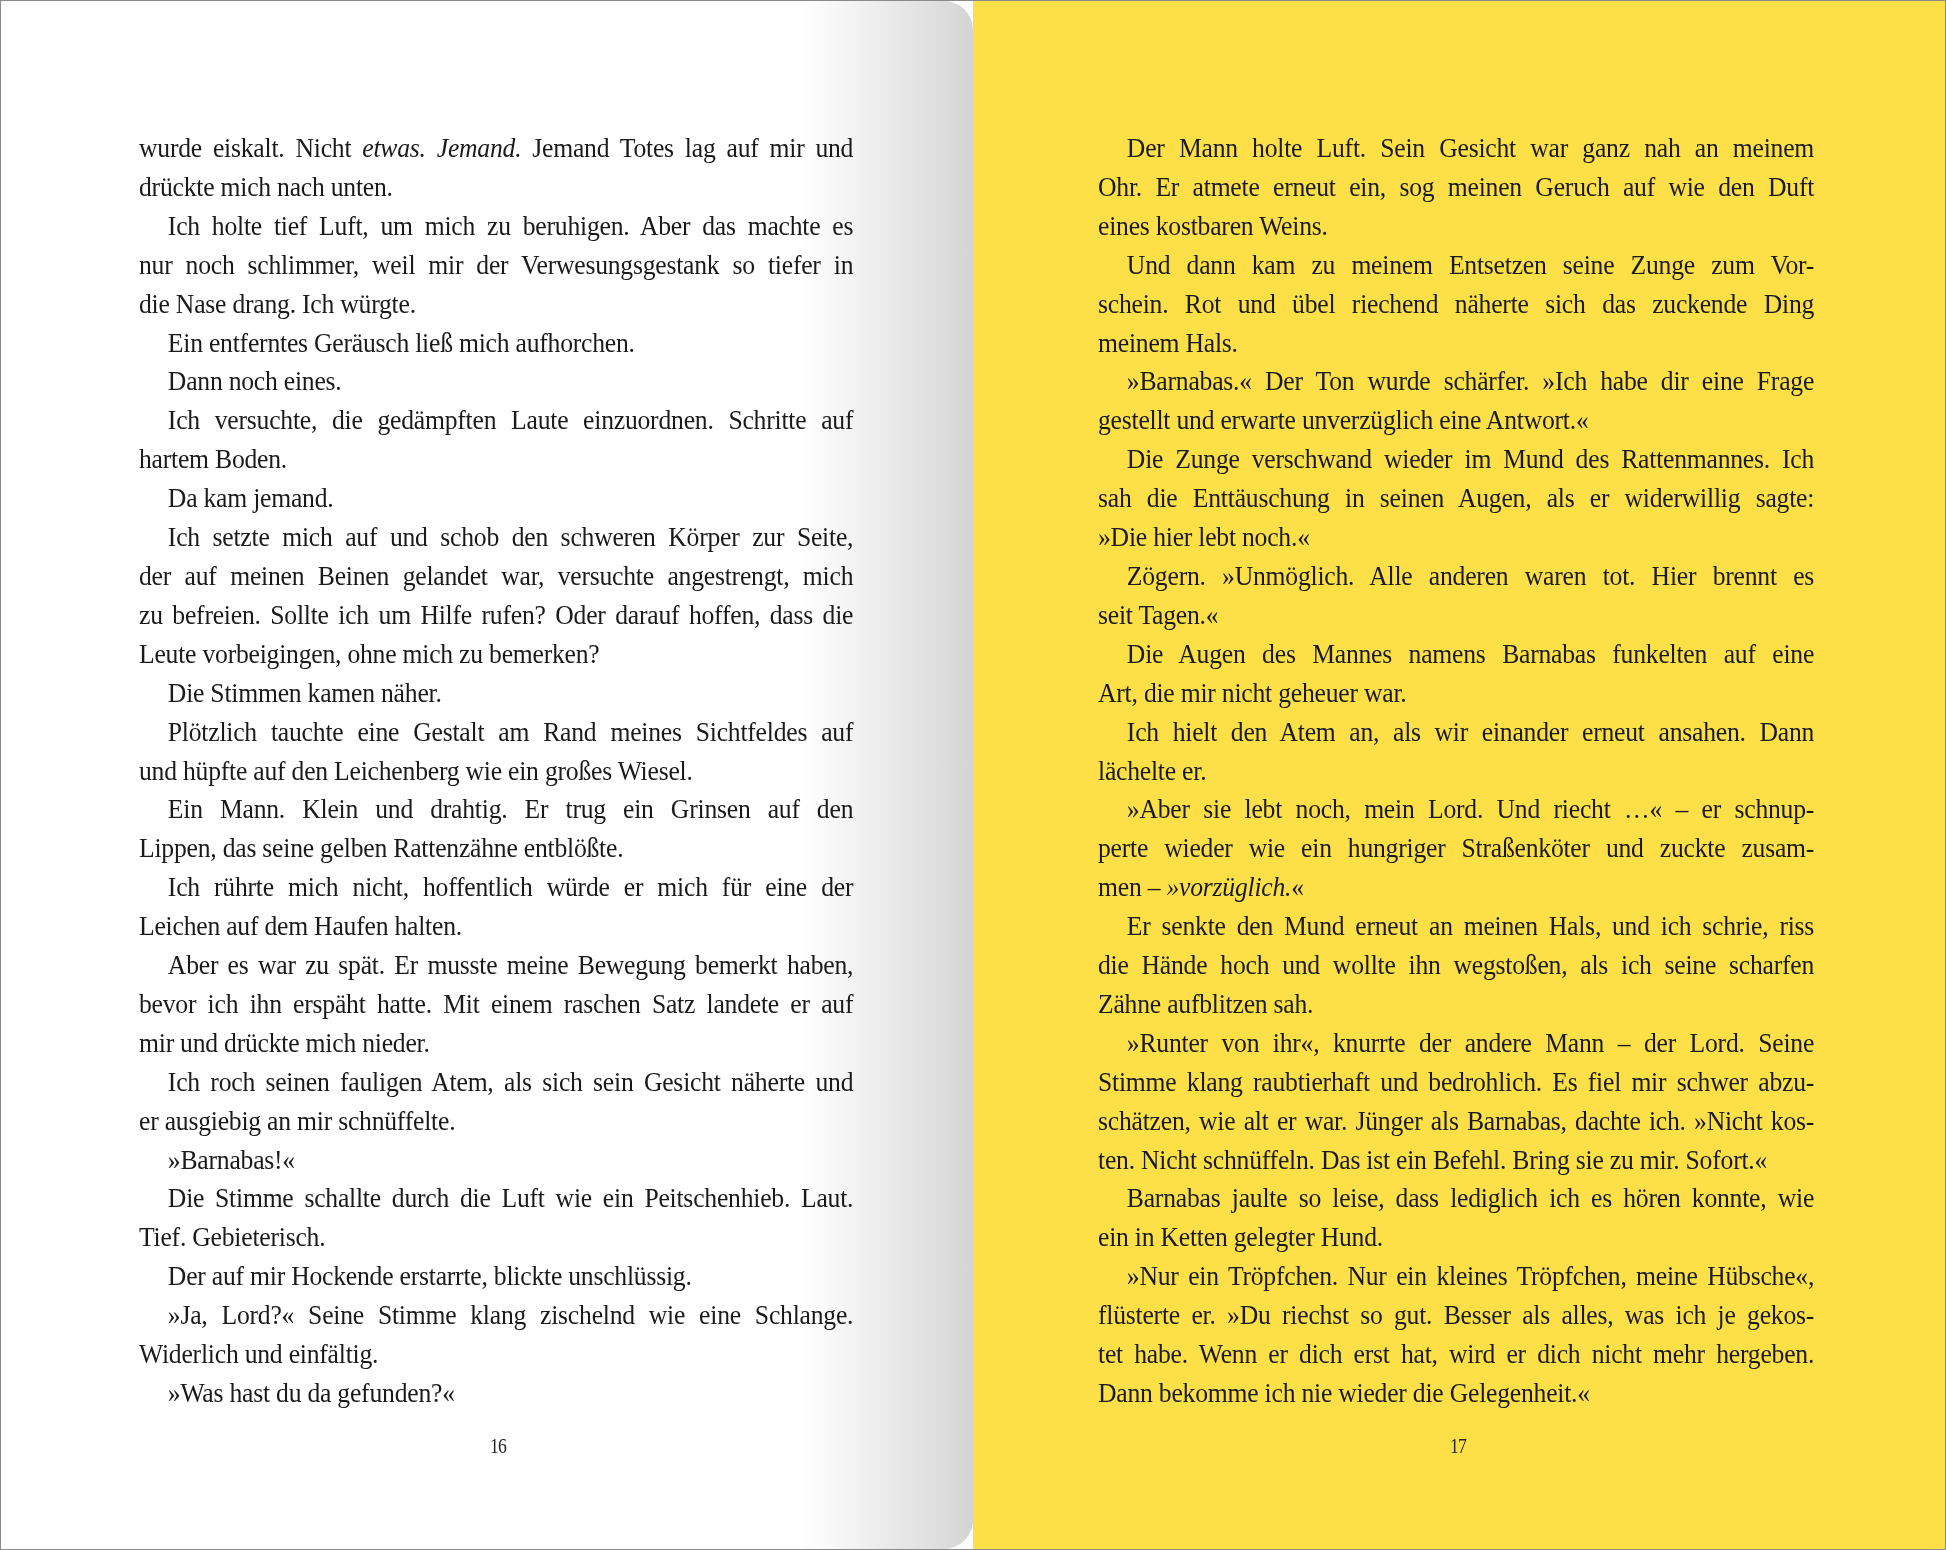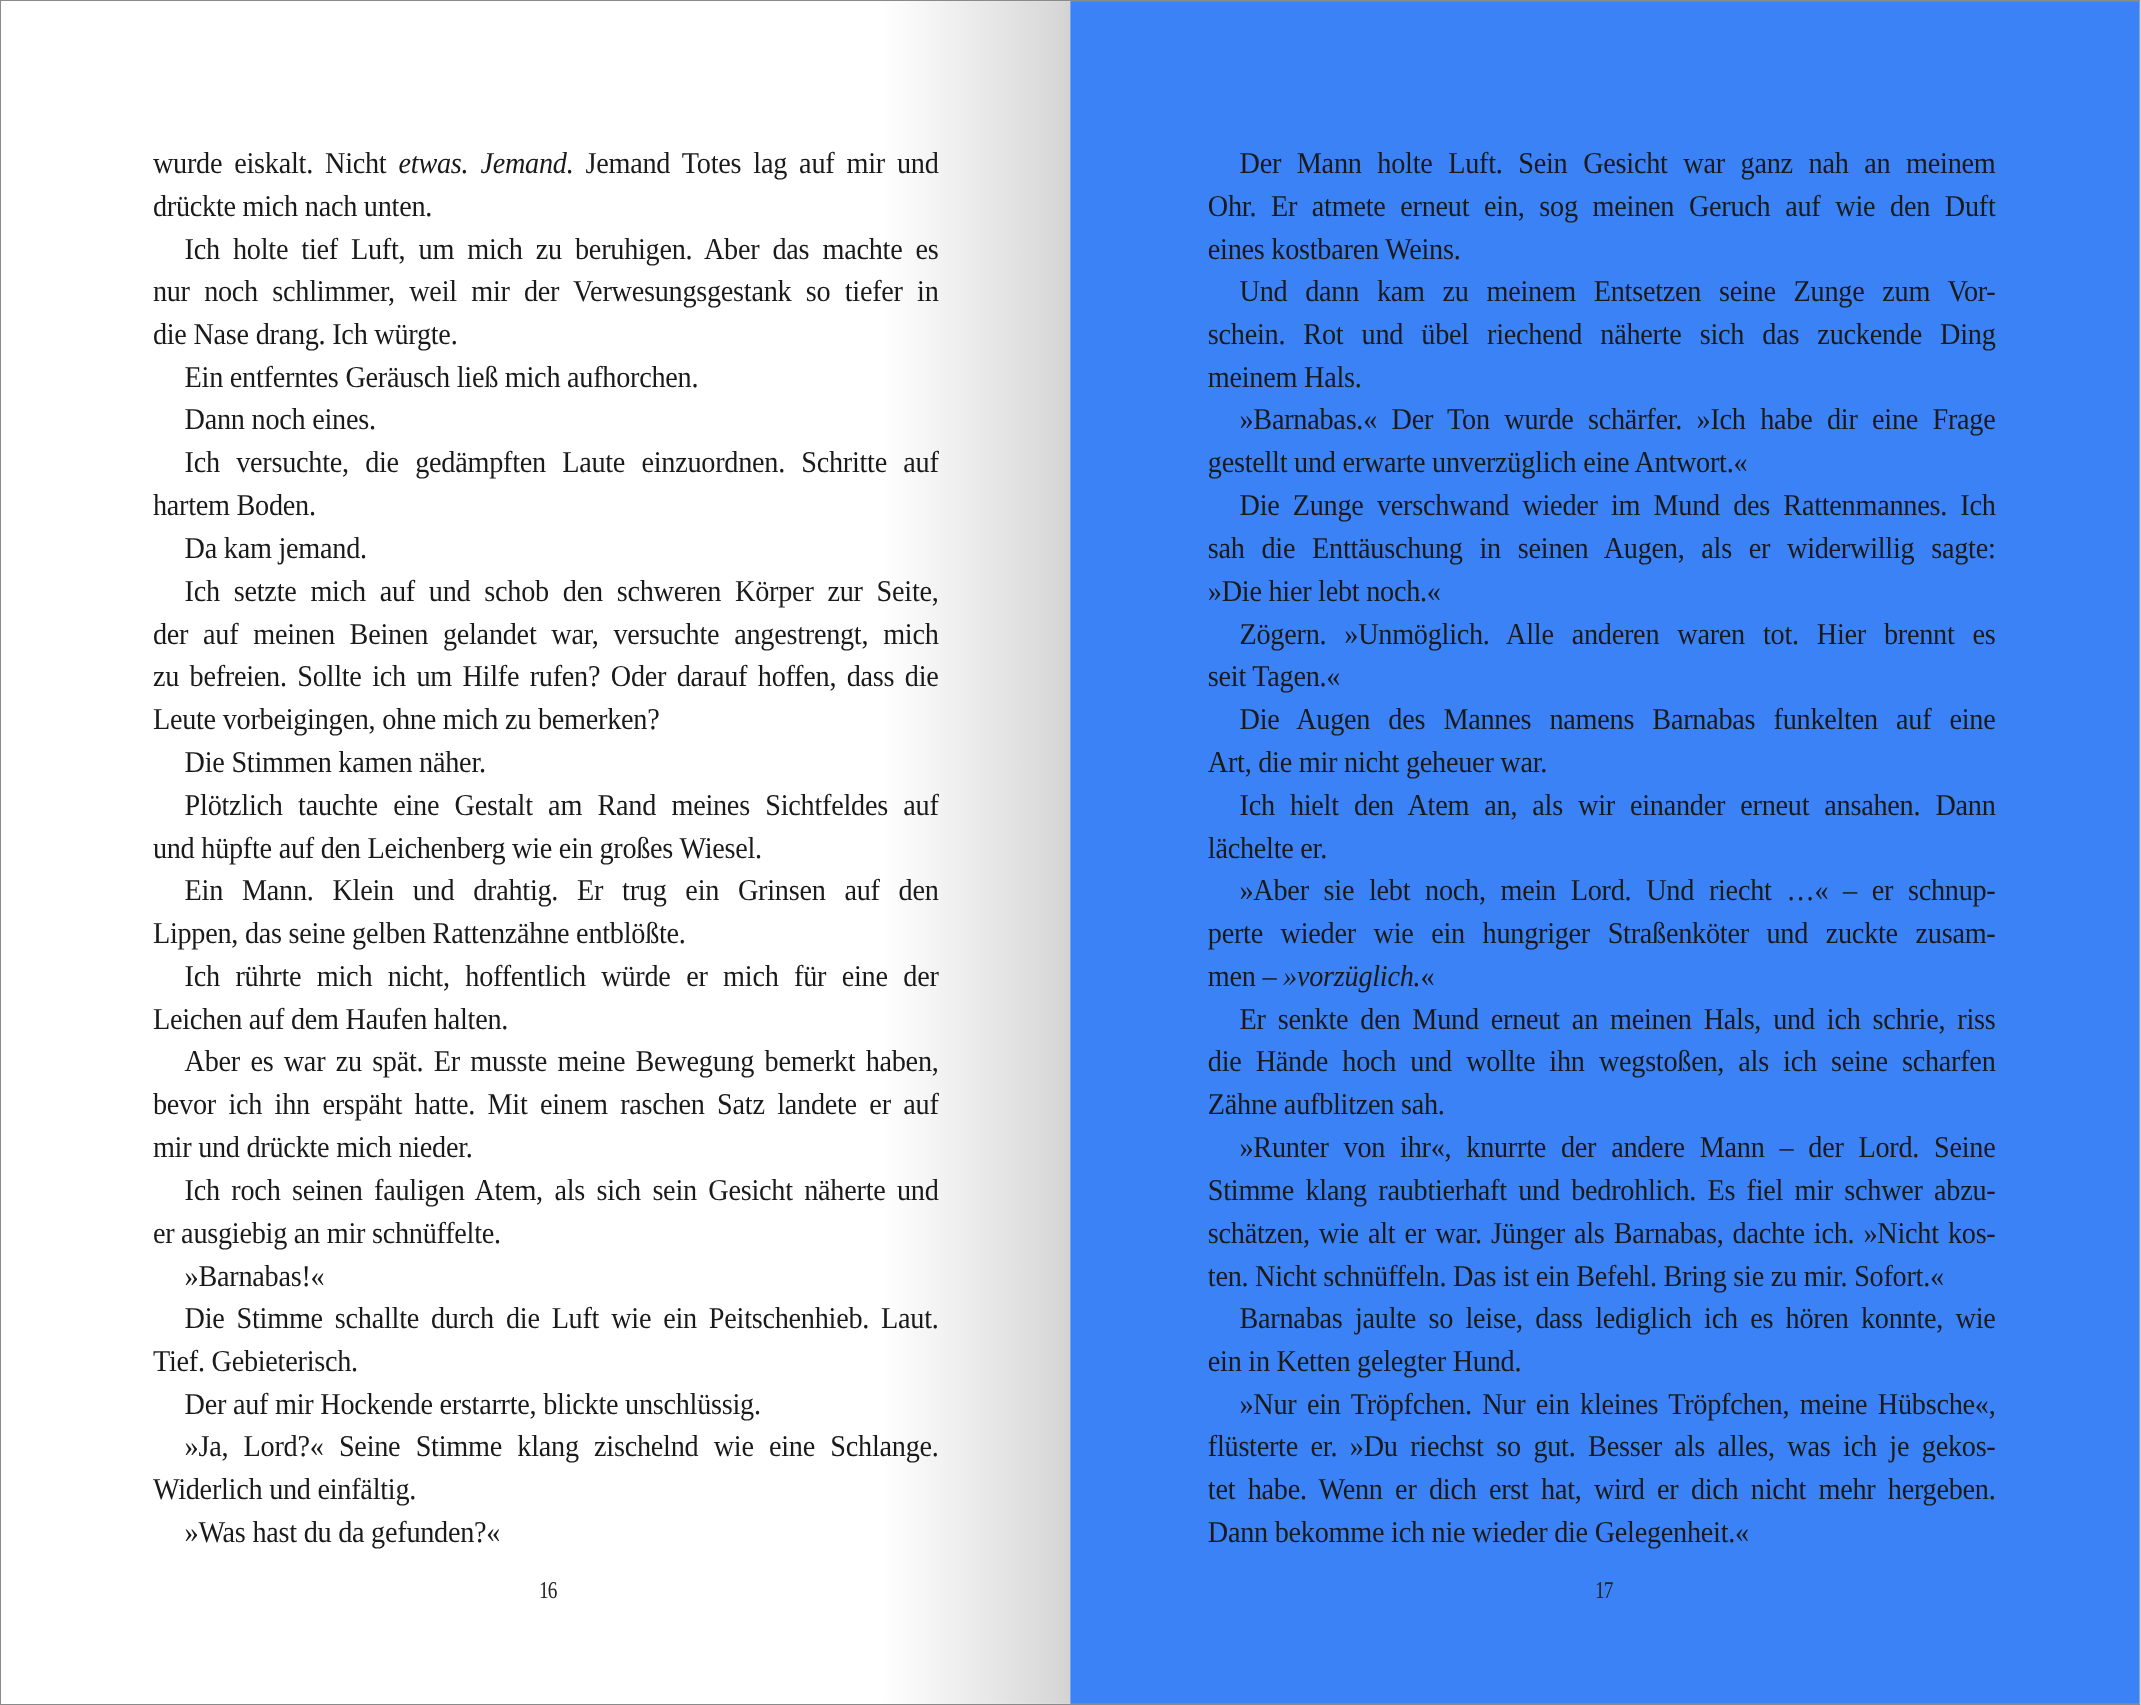--- a/index.html
+++ b/index.html
@@ -32,25 +32,26 @@
       left: 0;
       width: 972px;
       background: linear-gradient(to right,
         #ffffff 0px,
         #ffffff 800px,
         #f6f6f6 840px,
         #ececec 880px,
         #e2e2e2 920px,
         #d9d9d9 955px,
         #d3d3d3 972px);
+      border-radius: 29px;
     }
     .page-right {
       left: 972px;
       width: 972px;
-      background: #3b82f6;
+      background: #fde047;
     }
     .text-block {
       position: absolute;
       top: 128px;
       width: 714px;
       font-size: 27.6px;
       line-height: 38.9px;
       text-align: justify;
       letter-spacing: -0.25px;
       word-spacing: 0px;

